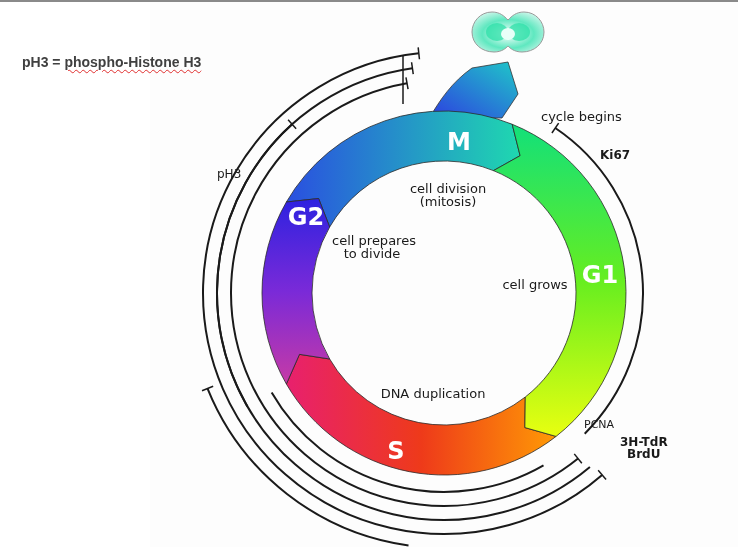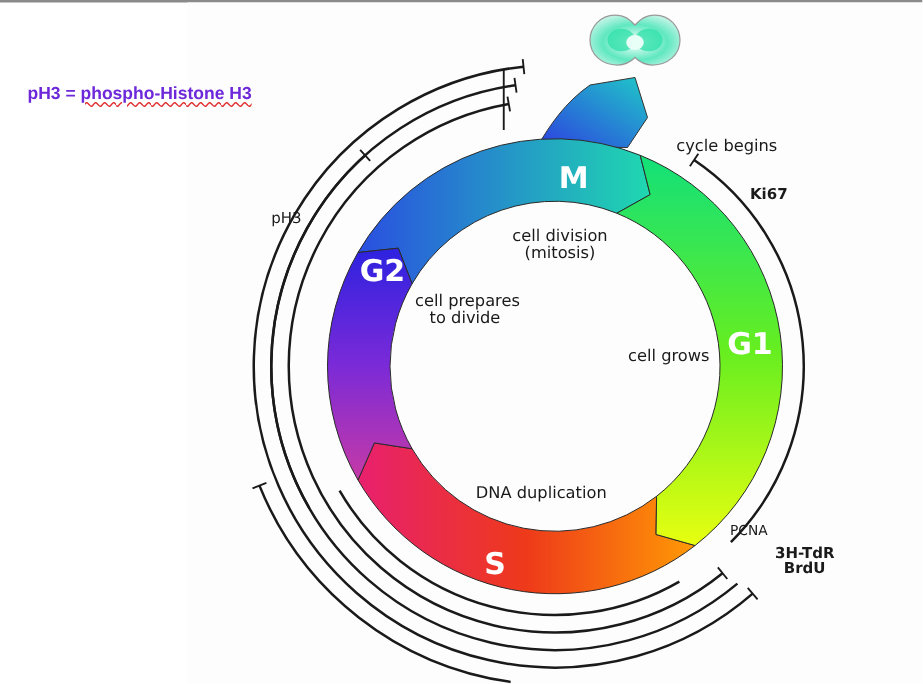--- a/index.html
+++ b/index.html
@@ -1,19 +1,19 @@
 <!DOCTYPE html>
 <html><head>
 <meta charset="utf-8">
 <style>
   html, body { margin: 0; padding: 0; }
   body { width: 738px; height: 547px; background: #ffffff; position: relative; overflow: hidden; font-family: "Liberation Sans", "DejaVu Sans", sans-serif; }
   .topbar { position: absolute; left: 0; top: 0; width: 738px; height: 2px; background: #8a8a8a; }
   .panel { position: absolute; left: 150px; top: 2px; width: 588px; height: 545px; background: #fdfdfd; }
-  .note { position: absolute; left: 22px; top: 66px; font-size: 14px; font-weight: bold; color: #6d28d9; }
+  .note { position: absolute; left: 22px; top: 54px; font-size: 14px; font-weight: bold; color: #404040; }
   .note .squiggle { text-decoration: underline wavy #e03030; text-decoration-thickness: 1px; text-underline-offset: 2px; }
   svg#diagram { position: absolute; left: 0; top: 0; }
   .lbl { font-family: "DejaVu Sans", sans-serif; fill: #1a1a1a; }
   .phase { font-family: "DejaVu Sans", sans-serif; font-weight: bold; fill: #ffffff; }
 </style>
 </head>
 <body>
 
 <div class="topbar"></div>
 <div class="panel"></div>

